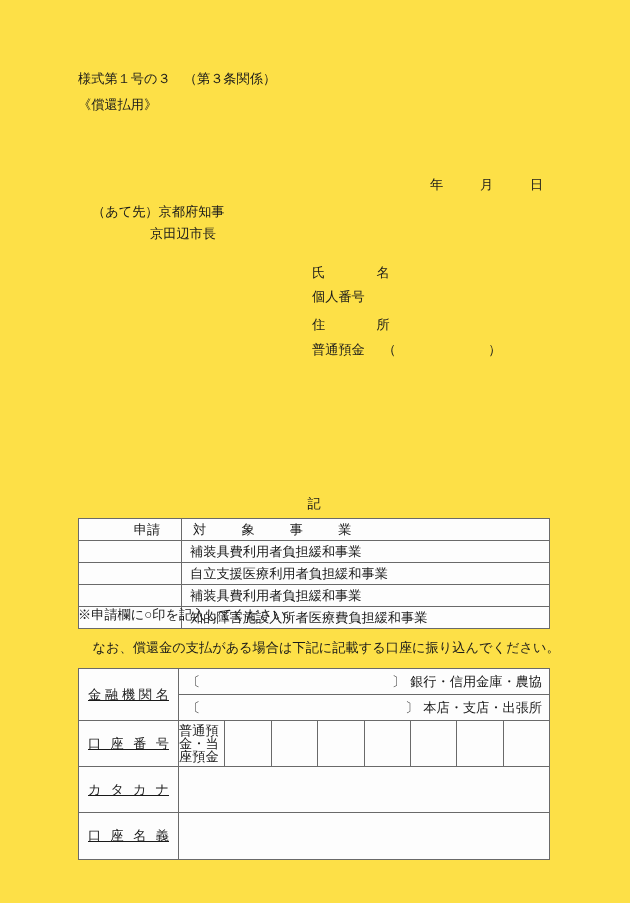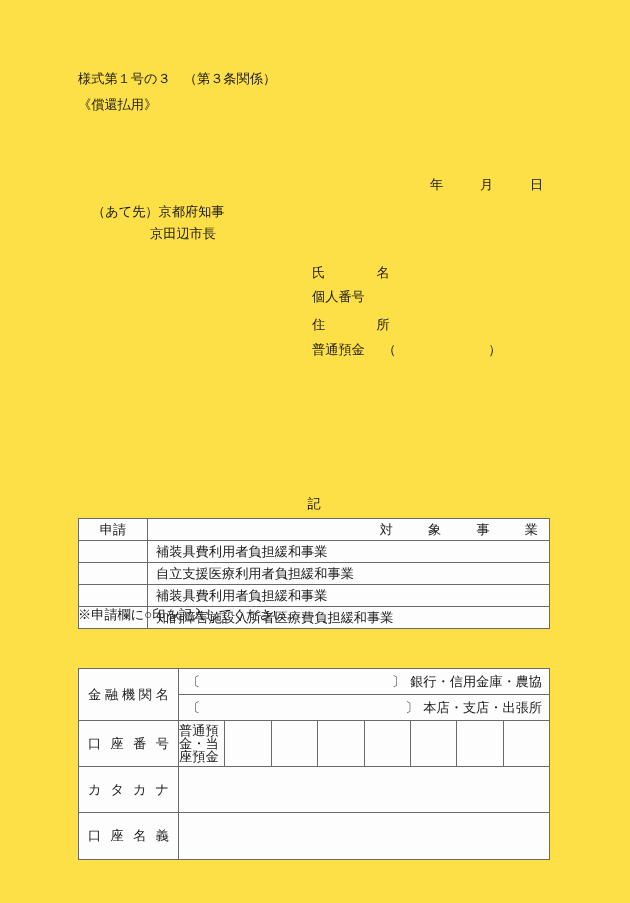--- a/index.html
+++ b/index.html
@@ -114,24 +114,24 @@
     font-size: 13.2px;
     vertical-align: middle;
   }
 
   
   #subject-table {
     left: 78px;
     top: 518px;
     width: 472px;
   }
-  #subject-table td.col-apply { width: 68px; text-align: center; }
+  #subject-table td.col-apply { width: 68px; text-align: center; padding-left: 34px; }
   #subject-table td.col-biz { padding-left: 8px; }
   #subject-table td.hdr-biz {
-    text-align: right;
+    text-align: left;
     letter-spacing: 11px;
     text-indent: 11px;
   }
 
   
   .note-line {
     position: absolute;
     left: 78px;
     top: 608px;
     white-space: nowrap;
@@ -150,20 +150,21 @@
     top: 668px;
     width: 472px;
   }
   #bank-table td { height: 25px; }
   #bank-table td.label {
     width: 100px;
     text-align: justify;
     text-align-last: justify;
     padding: 16px 9px;
     box-sizing: border-box;
+    text-decoration: underline;
   }
   .bracket-cell {
     position: relative;
     padding: 0 8px;
   }
   .bracket-cell .br-open { position: absolute; left: 8px; top: 50%; transform: translateY(-50%); }
   .bracket-cell .br-close-group {
     position: absolute; right: 7px; top: 50%; transform: translateY(-50%);
     white-space: nowrap;
   }
@@ -222,20 +223,21 @@
         <td class="col-biz">補装具費利用者負担緩和事業</td>
       </tr>
       <tr>
         <td class="col-apply"></td>
         <td class="col-biz">知的障害施設入所者医療費負担緩和事業</td>
       </tr>
     </tbody>
   </table>
 
   <div class="note-line">※申請欄に○印を記入してください。</div>
+  <div class="note-line2">なお、償還金の支払がある場合は下記に記載する口座に振り込んでください。</div>
 
   <table class="form-table" id="bank-table">
     <tbody>
       <tr>
         <td class="label" rowspan="2">金融機関名</td>
         <td class="bracket-cell" colspan="8">
           <span class="br-open">〔</span>
           <span class="br-close-group"><span class="br-close">〕</span><span>銀行・信用金庫・農協</span></span>
         </td>
       </tr>

